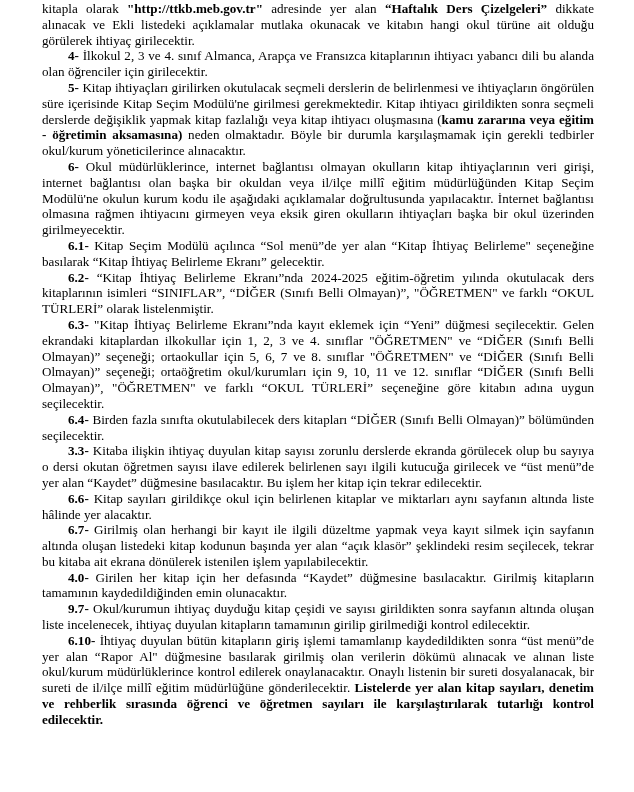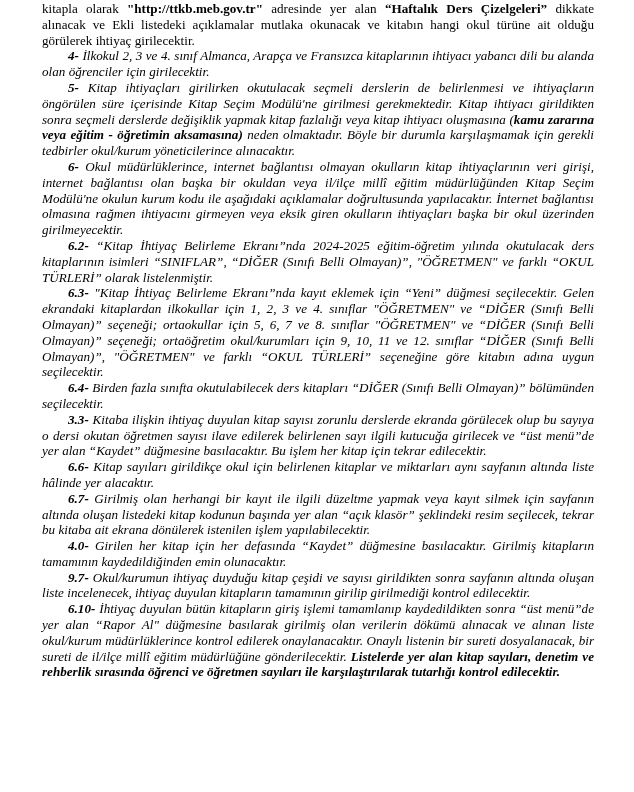--- a/index.html
+++ b/index.html
@@ -33,39 +33,39 @@
     line-height: 15.8px;
     text-align: justify;
     text-justify: inter-word;
     letter-spacing: 0.01px;
     word-spacing: 0.1px;
     -webkit-hyphens: none;
     hyphens: none;
   }
   p.para.indent {
     text-indent: 26px;
-    font-style: italic;
   }
   p.para.noindent {
     text-indent: 0;
   }
   .b {
     font-weight: bold;
   }
   
 </style>
 </head>
 <body>
 
 <div class="page">
   <div class="doc-body" id="doc-body">
       <p class="para noindent"><span>kitapla olarak </span><span class="b">"http://ttkb.meb.gov.tr"</span><span> adresinde yer alan </span><span class="b">“Haftalık Ders Çizelgeleri”</span><span> dikkate alınacak ve Ekli listedeki açıklamalar mutlaka okunacak ve kitabın hangi okul türüne ait olduğu görülerek ihtiyaç girilecektir.</span></p>
       <p class="para indent"><span class="b">4-</span><span> İlkokul 2, 3 ve 4. sınıf Almanca, Arapça ve Fransızca kitaplarının ihtiyacı yabancı dili bu alanda olan öğrenciler için girilecektir.</span></p>
       <p class="para indent"><span class="b">5-</span><span> Kitap ihtiyaçları girilirken okutulacak seçmeli derslerin de belirlenmesi ve ihtiyaçların öngörülen süre içerisinde Kitap Seçim Modülü'ne girilmesi gerekmektedir. Kitap ihtiyacı girildikten sonra seçmeli derslerde değişiklik yapmak kitap fazlalığı veya kitap ihtiyacı oluşmasına </span><span>(</span><span class="b">kamu zararına veya eğitim - öğretimin aksamasına)</span><span> neden olmaktadır. Böyle bir durumla karşılaşmamak için gerekli tedbirler okul/kurum yöneticilerince alınacaktır.</span></p>
       <p class="para indent"><span class="b">6-</span><span> Okul müdürlüklerince, internet bağlantısı olmayan okulların kitap ihtiyaçlarının veri girişi, internet bağlantısı olan başka bir okuldan veya il/ilçe millî eğitim müdürlüğünden Kitap Seçim Modülü'ne okulun kurum kodu ile aşağıdaki açıklamalar doğrultusunda yapılacaktır. İnternet bağlantısı olmasına rağmen ihtiyacını girmeyen veya eksik giren okulların ihtiyaçları başka bir okul üzerinden girilmeyecektir.</span></p>
+      <p class="para indent"><span class="b">6.1-</span><span> Kitap Seçim Modülü açılınca “Sol menü”de yer alan “Kitap İhtiyaç Belirleme" seçeneğine basılarak “Kitap İhtiyaç Belirleme Ekranı” gelecektir.</span></p>
       <p class="para indent"><span class="b">6.2-</span><span> “Kitap İhtiyaç Belirleme Ekranı”nda 2024-2025 eğitim-öğretim yılında okutulacak ders kitaplarının isimleri “SINIFLAR”, “DİĞER (Sınıfı Belli Olmayan)”, "ÖĞRETMEN" ve farklı “OKUL TÜRLERİ” olarak listelenmiştir.</span></p>
       <p class="para indent"><span class="b">6.3-</span><span> "Kitap İhtiyaç Belirleme Ekranı”nda kayıt eklemek için “Yeni” düğmesi seçilecektir. Gelen ekrandaki kitaplardan ilkokullar için 1, 2, 3 ve 4. sınıflar "ÖĞRETMEN" ve “DİĞER (Sınıfı Belli Olmayan)” seçeneği; ortaokullar için 5, 6, 7 ve 8. sınıflar "ÖĞRETMEN" ve “DİĞER (Sınıfı Belli Olmayan)” seçeneği; ortaöğretim okul/kurumları için 9, 10, 11 ve 12. sınıflar “DİĞER (Sınıfı Belli Olmayan)”, "ÖĞRETMEN" ve farklı “OKUL TÜRLERİ” seçeneğine göre kitabın adına uygun seçilecektir.</span></p>
       <p class="para indent"><span class="b">6.4-</span><span> Birden fazla sınıfta okutulabilecek ders kitapları “DİĞER (Sınıfı Belli Olmayan)” bölümünden seçilecektir.</span></p>
       <p class="para indent"><span class="b">3.3-</span><span> Kitaba ilişkin ihtiyaç duyulan kitap sayısı zorunlu derslerde ekranda görülecek olup bu sayıya o dersi okutan öğretmen sayısı ilave edilerek belirlenen sayı ilgili kutucuğa girilecek ve “üst menü”de yer alan “Kaydet” düğmesine basılacaktır. Bu işlem her kitap için tekrar edilecektir.</span></p>
       <p class="para indent"><span class="b">6.6-</span><span> Kitap sayıları girildikçe okul için belirlenen kitaplar ve miktarları aynı sayfanın altında liste hâlinde yer alacaktır.</span></p>
       <p class="para indent"><span class="b">6.7-</span><span> Girilmiş olan herhangi bir kayıt ile ilgili düzeltme yapmak veya kayıt silmek için sayfanın altında oluşan listedeki kitap kodunun başında yer alan “açık klasör” şeklindeki resim seçilecek, tekrar bu kitaba ait ekrana dönülerek istenilen işlem yapılabilecektir.</span></p>
       <p class="para indent"><span class="b">4.0-</span><span> Girilen her kitap için her defasında “Kaydet” düğmesine basılacaktır. Girilmiş kitapların tamamının kaydedildiğinden emin olunacaktır.</span></p>
       <p class="para indent"><span class="b">9.7-</span><span> Okul/kurumun ihtiyaç duyduğu kitap çeşidi ve sayısı girildikten sonra sayfanın altında oluşan liste incelenecek, ihtiyaç duyulan kitapların tamamının girilip girilmediği kontrol edilecektir.</span></p>
       <p class="para indent"><span class="b">6.10-</span><span> İhtiyaç duyulan bütün kitapların giriş işlemi tamamlanıp kaydedildikten sonra “üst menü”de yer alan “Rapor Al" düğmesine basılarak girilmiş olan verilerin dökümü alınacak ve alınan liste okul/kurum müdürlüklerince kontrol edilerek onaylanacaktır. Onaylı listenin bir sureti dosyalanacak, bir sureti de il/ilçe millî eğitim müdürlüğüne gönderilecektir. </span><span class="b">Listelerde yer alan kitap sayıları, denetim ve rehberlik sırasında öğrenci ve öğretmen sayıları ile karşılaştırılarak tutarlığı kontrol edilecektir.</span></p>
     </div>

